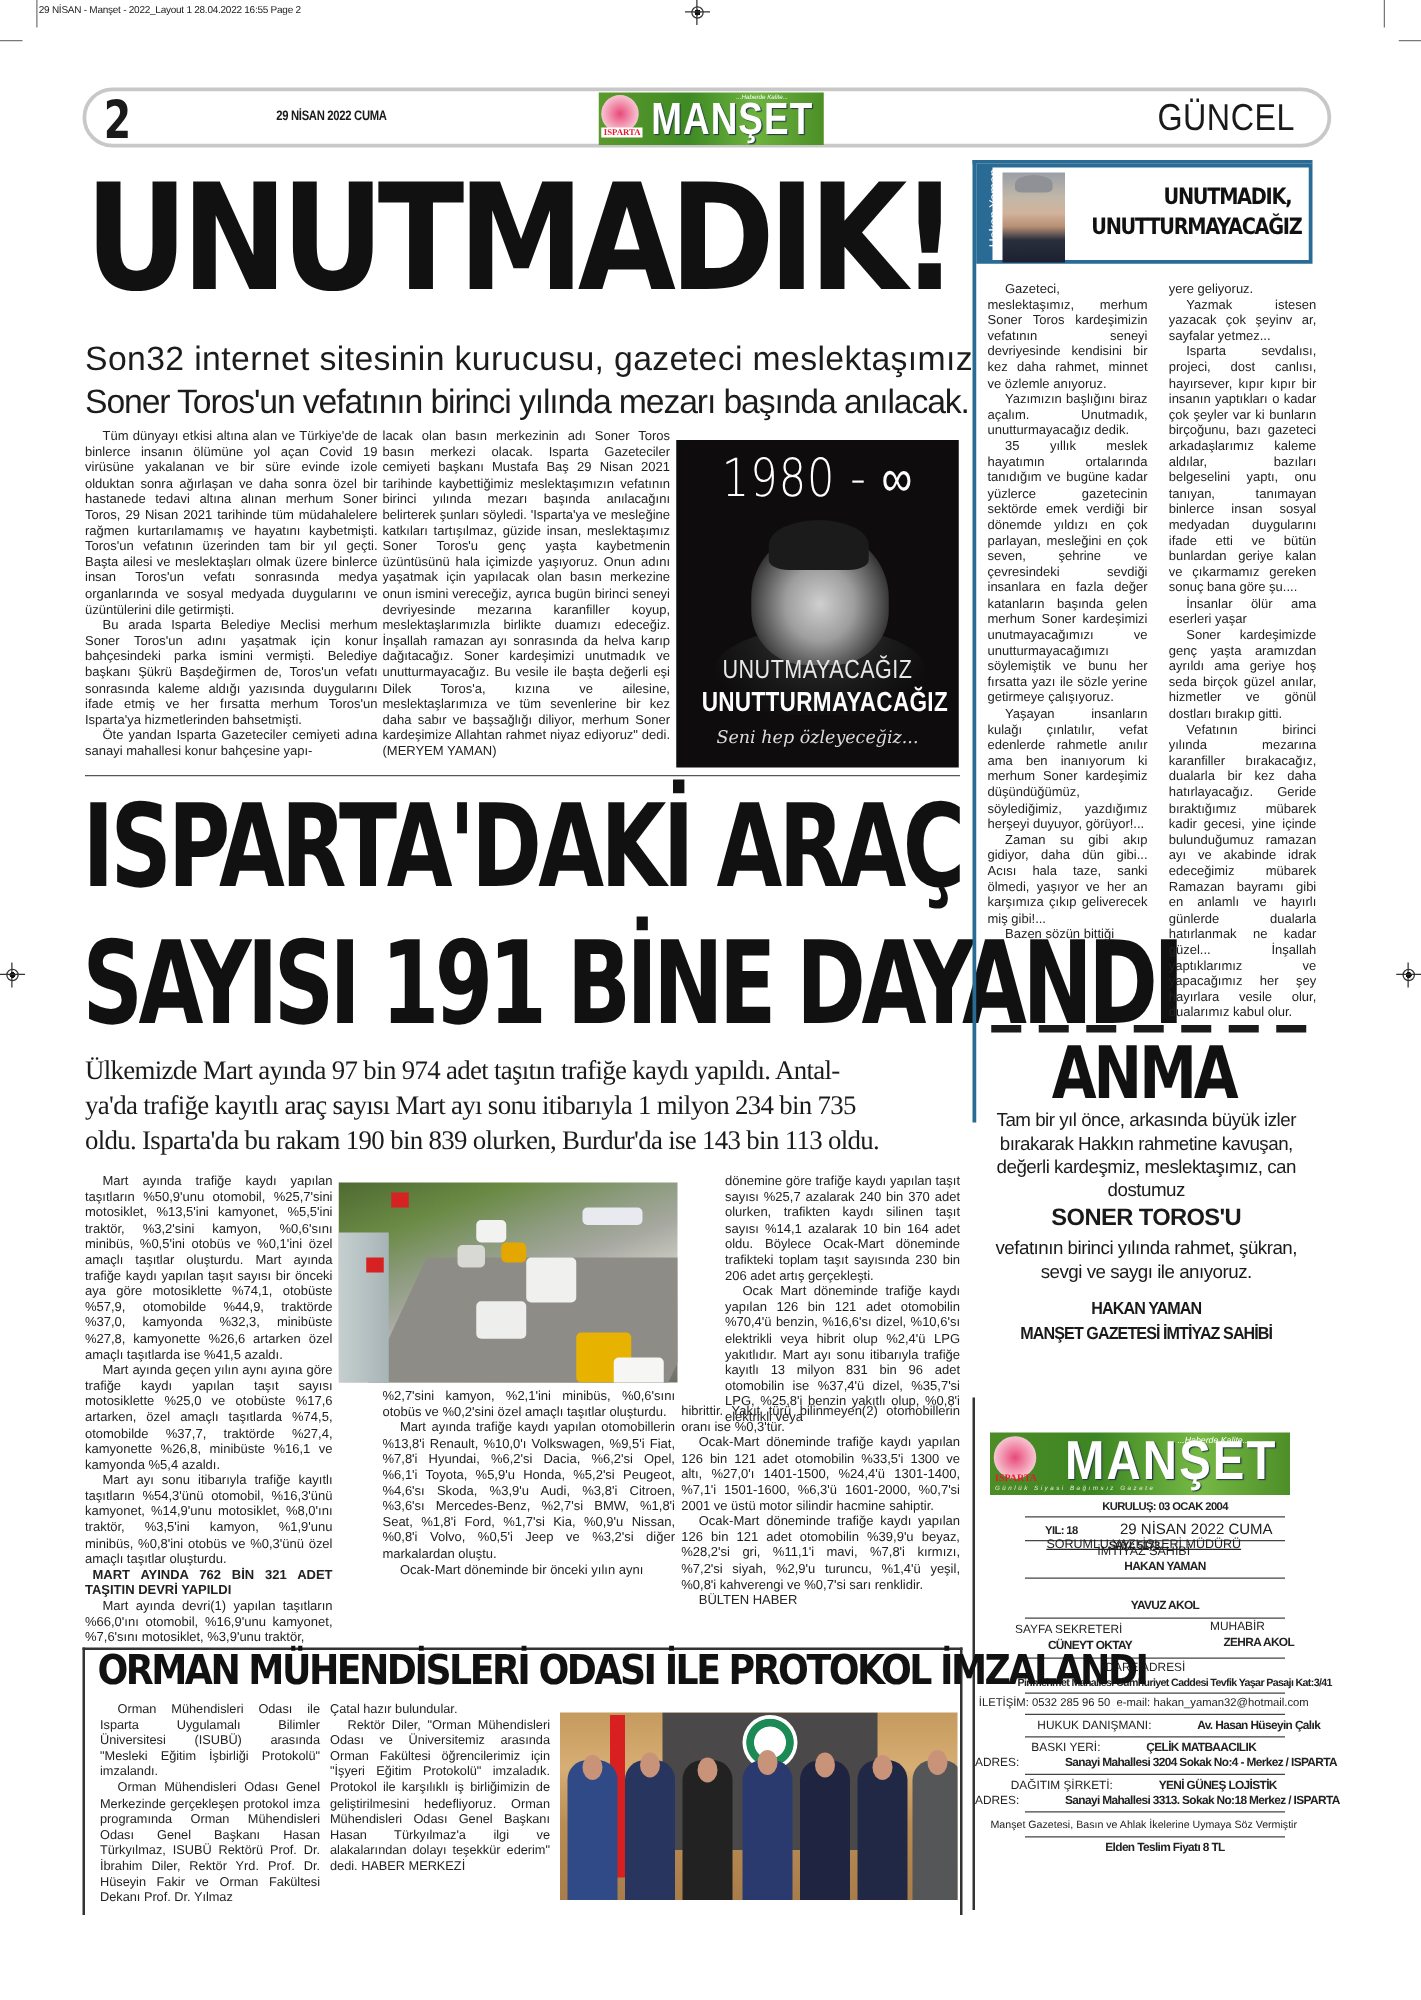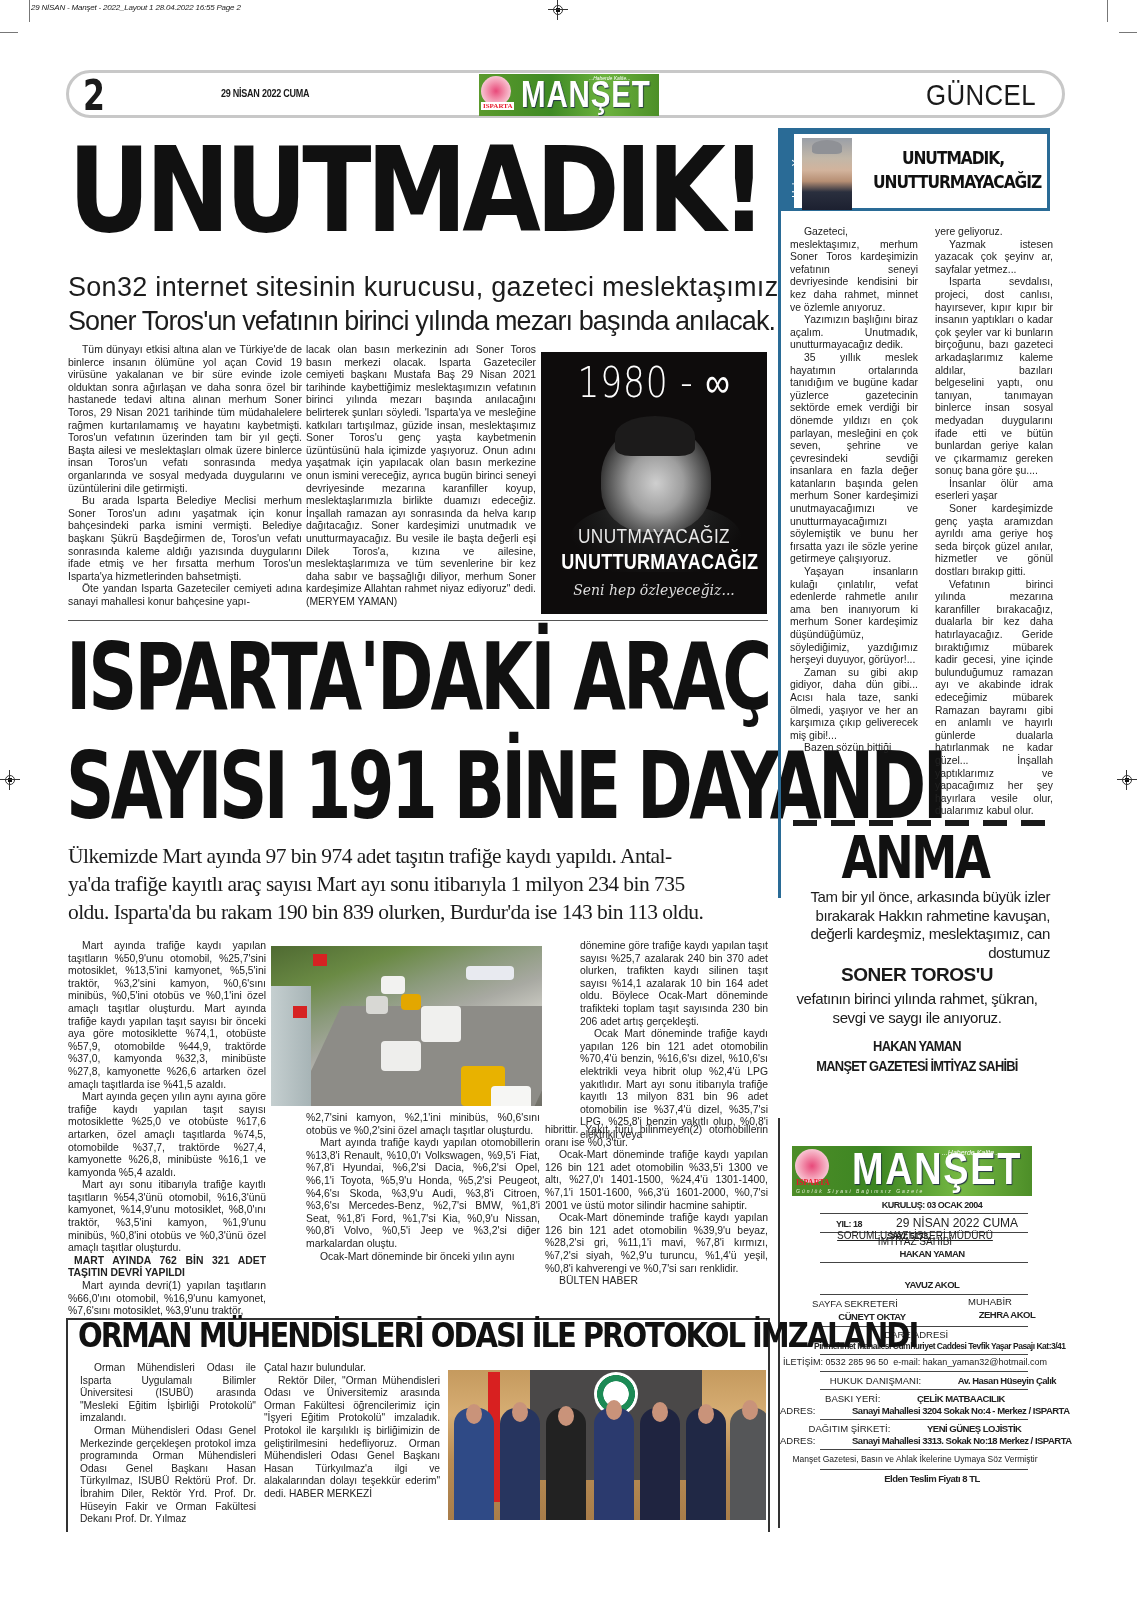--- a/index.html
+++ b/index.html
@@ -1,19 +1,19 @@
 <!DOCTYPE html>
 <html><head>
 <meta charset="utf-8">
 <style>
   * { box-sizing: border-box; margin: 0; padding: 0; }
   html, body { width: 1137px; height: 1600px; background: #ffffff; overflow: hidden; }
   body { position: relative; font-family: "Liberation Sans", sans-serif; color: #1a1a1a; }
 
-  .slug { position: absolute; left: 31px; top: 3px; font-size: 8px; font-family: "Liberation Sans Narrow", "Liberation Sans", sans-serif; color: #222; letter-spacing: -0.2px; font-style: italic; }
+  .slug { position: absolute; left: 31px; top: 3px; font-size: 8px; font-family: "Liberation Sans Narrow", "Liberation Sans", sans-serif; color: #222; letter-spacing: -0.2px; }
   .reg-mark { position: absolute; width: 20px; height: 20px; }
   .reg-mark::before { content: ""; position: absolute; left: 9px; top: 0; width: 1px; height: 20px; background: #333; }
   .reg-mark::after { content: ""; position: absolute; left: 0; top: 9px; width: 20px; height: 1px; background: #333; }
   .reg-mark .dot { position: absolute; left: 5px; top: 5px; width: 10px; height: 10px; border: 1px solid #333; border-radius: 50%; background: radial-gradient(#111 40%, transparent 45%); }
   .crop-line { position: absolute; background: #777; }
 
   
   .header-bar { position: absolute; left: 66px; top: 70px; width: 999px; height: 48px; border: 3px solid #c8c8c8; border-radius: 24px; background: #fff; }
   .page-num { position: absolute; left: 14px; top: 0px; font-size: 42px; font-weight: 900; font-family: "DejaVu Sans", sans-serif; line-height: 46px; transform: scaleX(0.75); transform-origin: left; }
   .header-date { position: absolute; left: 152px; top: 14px; font-size: 11px; font-weight: bold; transform: scaleX(0.82); transform-origin: left; letter-spacing: -0.3px; }
@@ -60,28 +60,28 @@
   .traffic-img .bldg { position: absolute; left: 0; top: 40px; width: 40px; height: 130px; background: linear-gradient(90deg,#c5cfd0,#a7b4b6); }
   .traffic-img .flag { position: absolute; width: 14px; height: 12px; background: #d62222; }
 
   
   .col-box { position: absolute; left: 778px; top: 128px; width: 272px; height: 770px; border-left: 3px solid #2a6b96; border-top: 3px solid #2a6b96; }
   .col-header { position: absolute; left: 0; top: 0; width: 269px; height: 80px; background: #2a6b96; }
   .col-header .vname { position: absolute; left: -20px; top: 30px; width: 70px; text-align: center; color: #fff; font-size: 10px; transform: rotate(-90deg); white-space: nowrap; }
   .col-header .inner { position: absolute; left: 13px; top: 3px; width: 253px; height: 74px; background: #fff; }
   .col-header .photo { position: absolute; left: 8px; top: 4px; width: 50px; height: 72px; background: linear-gradient(180deg, #9a9fa7 0%, #c2b7a8 28%, #d2b39c 45%, #b78f74 60%, #2a2f3e 75%, #1c2030 100%); }
   .col-header .photo .hair { position: absolute; left: 10px; top: 2px; width: 30px; height: 14px; border-radius: 50% 50% 20% 20%; background: #8f9196; }
-  .col-header .title { position: absolute; left: 66px; top: 12px; width: 186px; text-align: center; font-size: 18px; font-weight: 900; line-height: 24px; font-family: "DejaVu Sans", sans-serif; letter-spacing: -1.2px; color: #111; }
+  .col-header .title { position: absolute; left: 66px; top: 12px; width: 186px; text-align: right; font-size: 18px; font-weight: 900; line-height: 24px; font-family: "DejaVu Sans", sans-serif; letter-spacing: -1.2px; color: #111; }
   .col-header .title span { display: block; transform: scaleX(0.86); }
 
   .dash-row { position: absolute; left: 793px; top: 820px; width: 252px; height: 8px; display: flex; justify-content: space-between; }
   .dash-row i { display: block; width: 24px; height: 6px; background: #1a1a1a; }
 
   .anma-title { position: absolute; left: 780px; top: 826px; width: 270px; text-align: center; font-size: 58px; font-weight: 900; font-family: "DejaVu Sans", sans-serif; letter-spacing: -3px; transform: scaleX(0.8); line-height: 64px; color: #111; }
-  .anma-body { position: absolute; left: 784px; top: 888px; width: 266px; text-align: right; font-size: 15px; line-height: 18.5px; color: #1c1c1c; letter-spacing: -0.4px; }
+  .anma-body { position: absolute; left: 784px; top: 888px; width: 266px; text-align: center; font-size: 15px; line-height: 18.5px; color: #1c1c1c; letter-spacing: -0.4px; }
   .anma-name { position: absolute; left: 784px; top: 964px; width: 266px; text-align: center; font-size: 19px; font-weight: bold; letter-spacing: -0.5px; }
   .anma-body2 { position: absolute; left: 784px; top: 990px; width: 266px; text-align: center; font-size: 15px; line-height: 18.5px; letter-spacing: -0.4px; }
   .anma-sign { position: absolute; left: 784px; top: 1036px; width: 266px; text-align: center; font-size: 14px; font-weight: 900; line-height: 20px; letter-spacing: -0.8px; transform: scaleX(0.92); }
 
   
   .imprint { position: absolute; left: 778px; top: 1118px; width: 272px; height: 410px; border-left: 2px solid #333; }
   .imprint-logo { position: absolute; left: 792px; top: 1146px; width: 240px; height: 50px; background: linear-gradient(90deg, #4d8d28 0%, #3c8522 35%, #76b944 70%, #4d8e28 100%); overflow: hidden; }
   .imprint-logo .rose { position: absolute; left: 3px; top: 3px; width: 34px; height: 34px; border-radius: 50%; background: radial-gradient(circle at 50% 50%, #e8497a 0%, #f39ab3 45%, #f7c4d2 70%, #dfe8cf 100%); }
   .imprint-logo .isp { position: absolute; left: 4px; top: 32px; font-size: 8px; color: #e8182b; font-family: "Liberation Serif", serif; font-weight: bold; }
   .imprint-logo .name { position: absolute; left: 60px; top: 0px; font-size: 44px; color: #fff; font-weight: bold; line-height: 46px; letter-spacing: 2px; transform: scaleX(0.86); transform-origin: left; text-shadow: 1px 1px 1px #234; }

